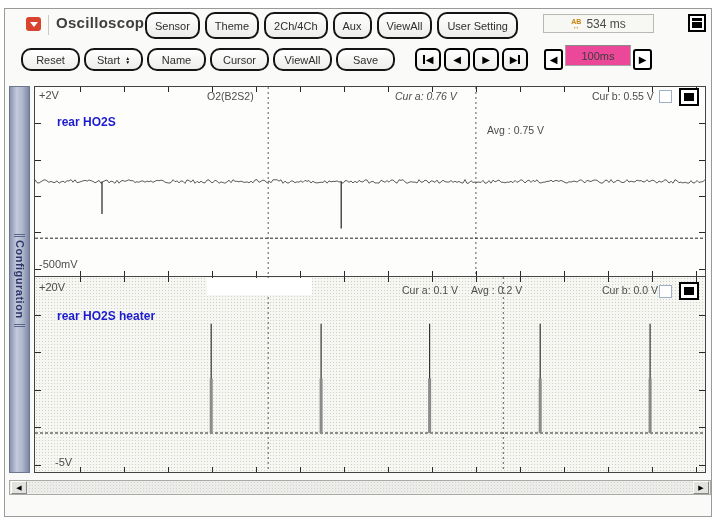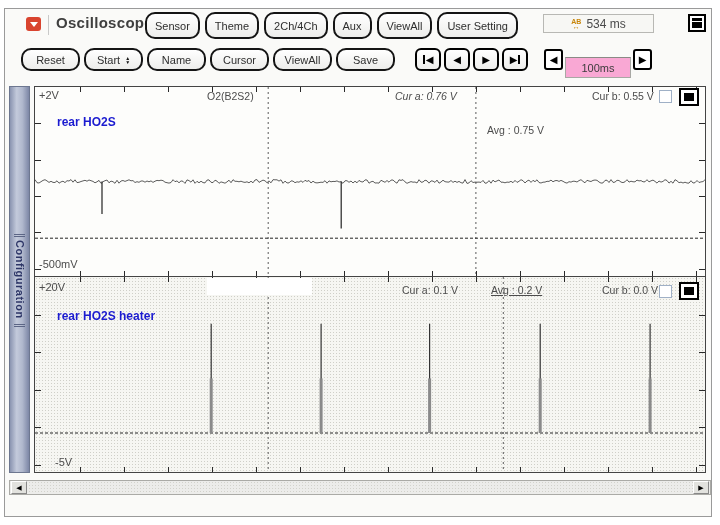--- a/index.html
+++ b/index.html
@@ -30,22 +30,22 @@
   
   .row2{position:absolute;left:16px;top:39px;display:flex;gap:4px;height:24px;}
   .row2 .btn{height:23px;min-width:59px;}
   .spinner{display:flex;flex-direction:column;margin-left:5px;font-size:5px;line-height:4px;color:#111;}
   .playback{position:absolute;left:410px;top:39px;display:flex;gap:3px;}
   .pbtn{width:26px;height:23px;border:2px solid #000;border-radius:6px;background:linear-gradient(#fff,#ededeb);
     display:flex;align-items:center;justify-content:center;font-size:10px;color:#000;gap:1px;}
   .pbtn .bar{width:2px;height:9px;background:#000;}
   .tb-arrow{position:absolute;top:40px;width:19px;height:21px;border:2px solid #000;border-radius:3px;
     background:#fff;display:flex;align-items:center;justify-content:center;font-size:10px;color:#000;}
-  .tb-field{position:absolute;left:560px;top:48px;width:66px;height:21px;border:1px solid #a8a8a4;
-    border-top-color:#8a8a86;background:#f9a8d4;display:flex;align-items:center;justify-content:center;
+  .tb-field{position:absolute;left:560px;top:36px;width:66px;height:21px;border:1px solid #a8a8a4;
+    border-top-color:#8a8a86;background:#ec4899;display:flex;align-items:center;justify-content:center;
     font-size:11px;color:#3c3c3c;}
   
   .side-tab{position:absolute;left:4px;top:77px;width:21px;height:387px;
     background:linear-gradient(90deg,#8a94b0,#c3cadb 35%,#b0b8cd 65%,#7d87a6);
     border:1px solid #6d7790;display:flex;flex-direction:column;align-items:center;justify-content:center;gap:5px;}
   .side-tab .label{writing-mode:vertical-rl;font-size:11px;font-weight:bold;color:#2c3566;letter-spacing:.5px;}
   .grip{width:11px;height:1px;background:#5c6686;box-shadow:0 2px 0 #5c6686;}
   
   .charts{position:absolute;left:29px;top:77px;width:676px;}
   .channel{position:relative;width:672px;border:1px solid #444;}
@@ -268,21 +268,21 @@
           <div class="ty" style="top: 113px; left: 0px;"></div>
           <div class="ty" style="top: 113px; right: 0px;"></div>
           <div class="ty" style="top: 150px; left: 0px;"></div>
           <div class="ty" style="top: 150px; right: 0px;"></div>
           <div class="ty" style="top: 188px; left: 0px;"></div>
           <div class="ty" style="top: 188px; right: 0px;"></div>
         </div>
       <span class="scale" style="left:4px;top:4px;">+20V</span>
       <span class="blankbox"></span>
       <span class="meas" style="left:367px;top:7px;">Cur a: 0.1 V</span>
-      <span class="meas" style="left:456px;top:7px;text-decoration:underline;">Avg : 0.2 V</span>
+      <span class="meas" style="left:436px;top:7px;">Avg : 0.2 V</span>
       <span class="meas" style="left:567px;top:7px;">Cur b: 0.0 V</span>
       <span class="cb" style="left:624px;top:8px;"></span>
       <span class="sqbtn" style="left:644px;top:5px;">
           <span class="sqin"></span>
         </span>
       <span class="tracename" style="left: 22px; top: 32px; color: rgb(27, 27, 208);">rear HO2S heater</span>
       <span class="scale" style="left:4px;bottom:4px;margin-left:16px;">-5V</span>
     </div>
 
   </div>

